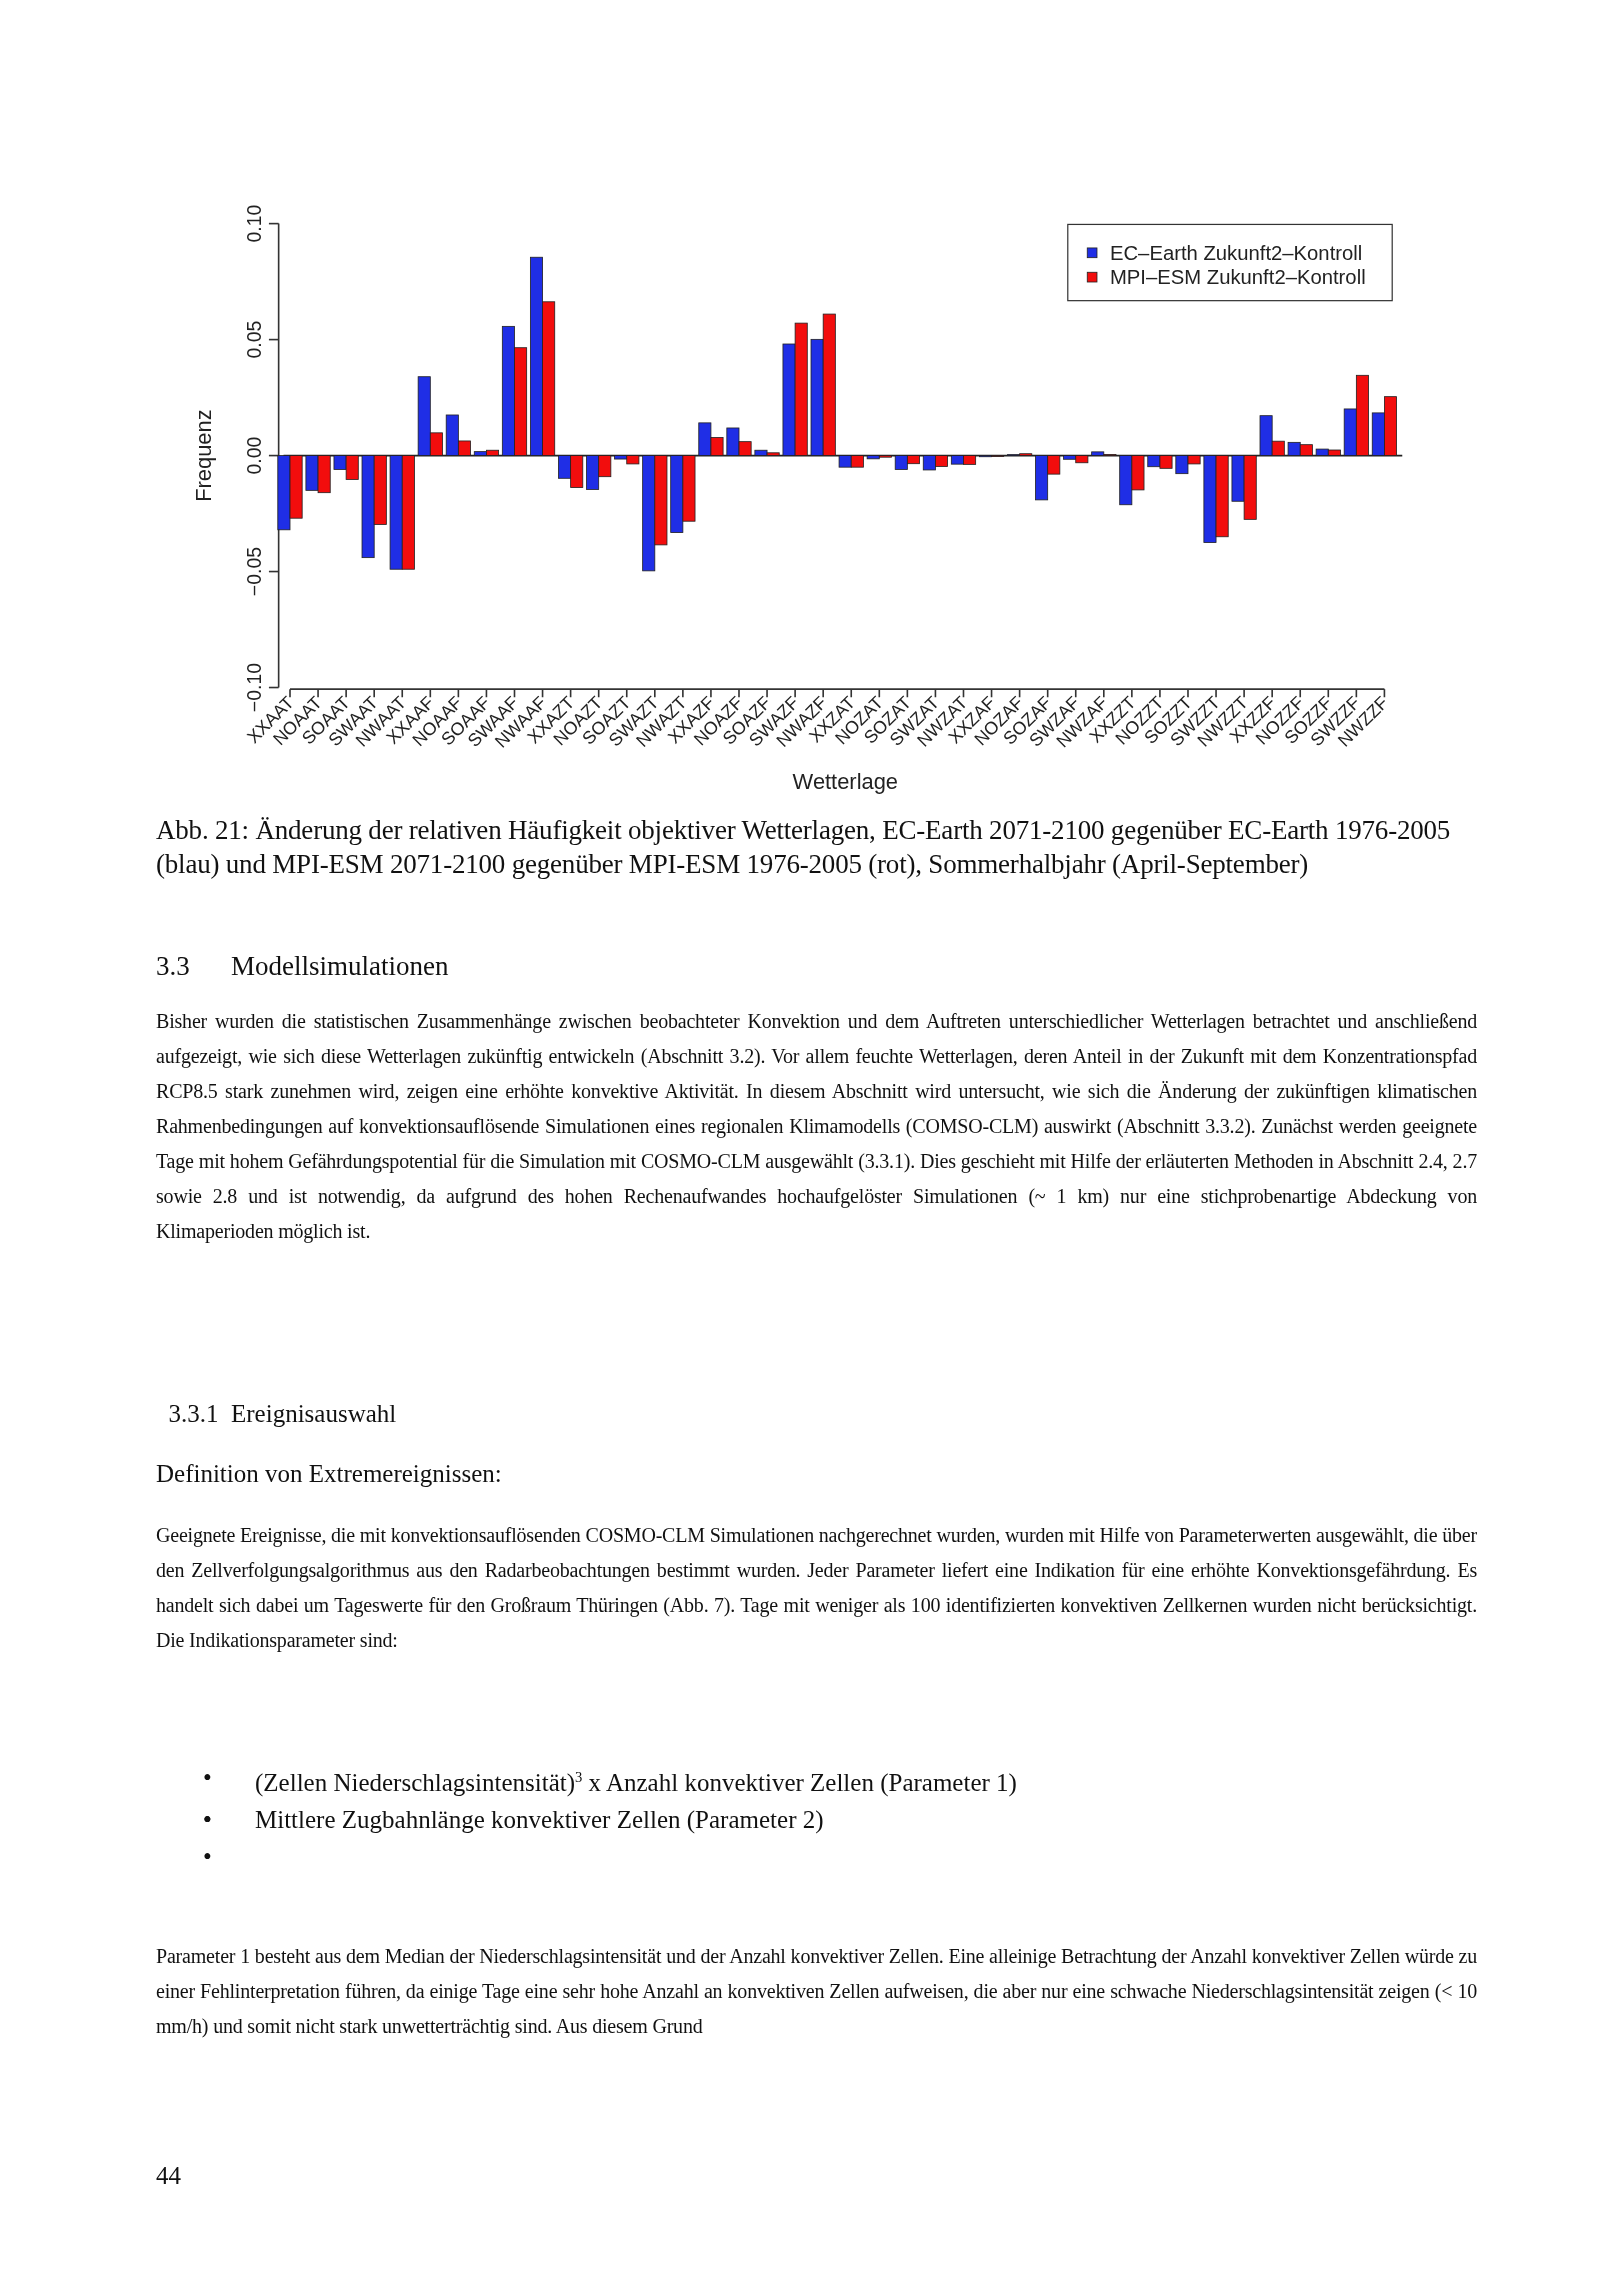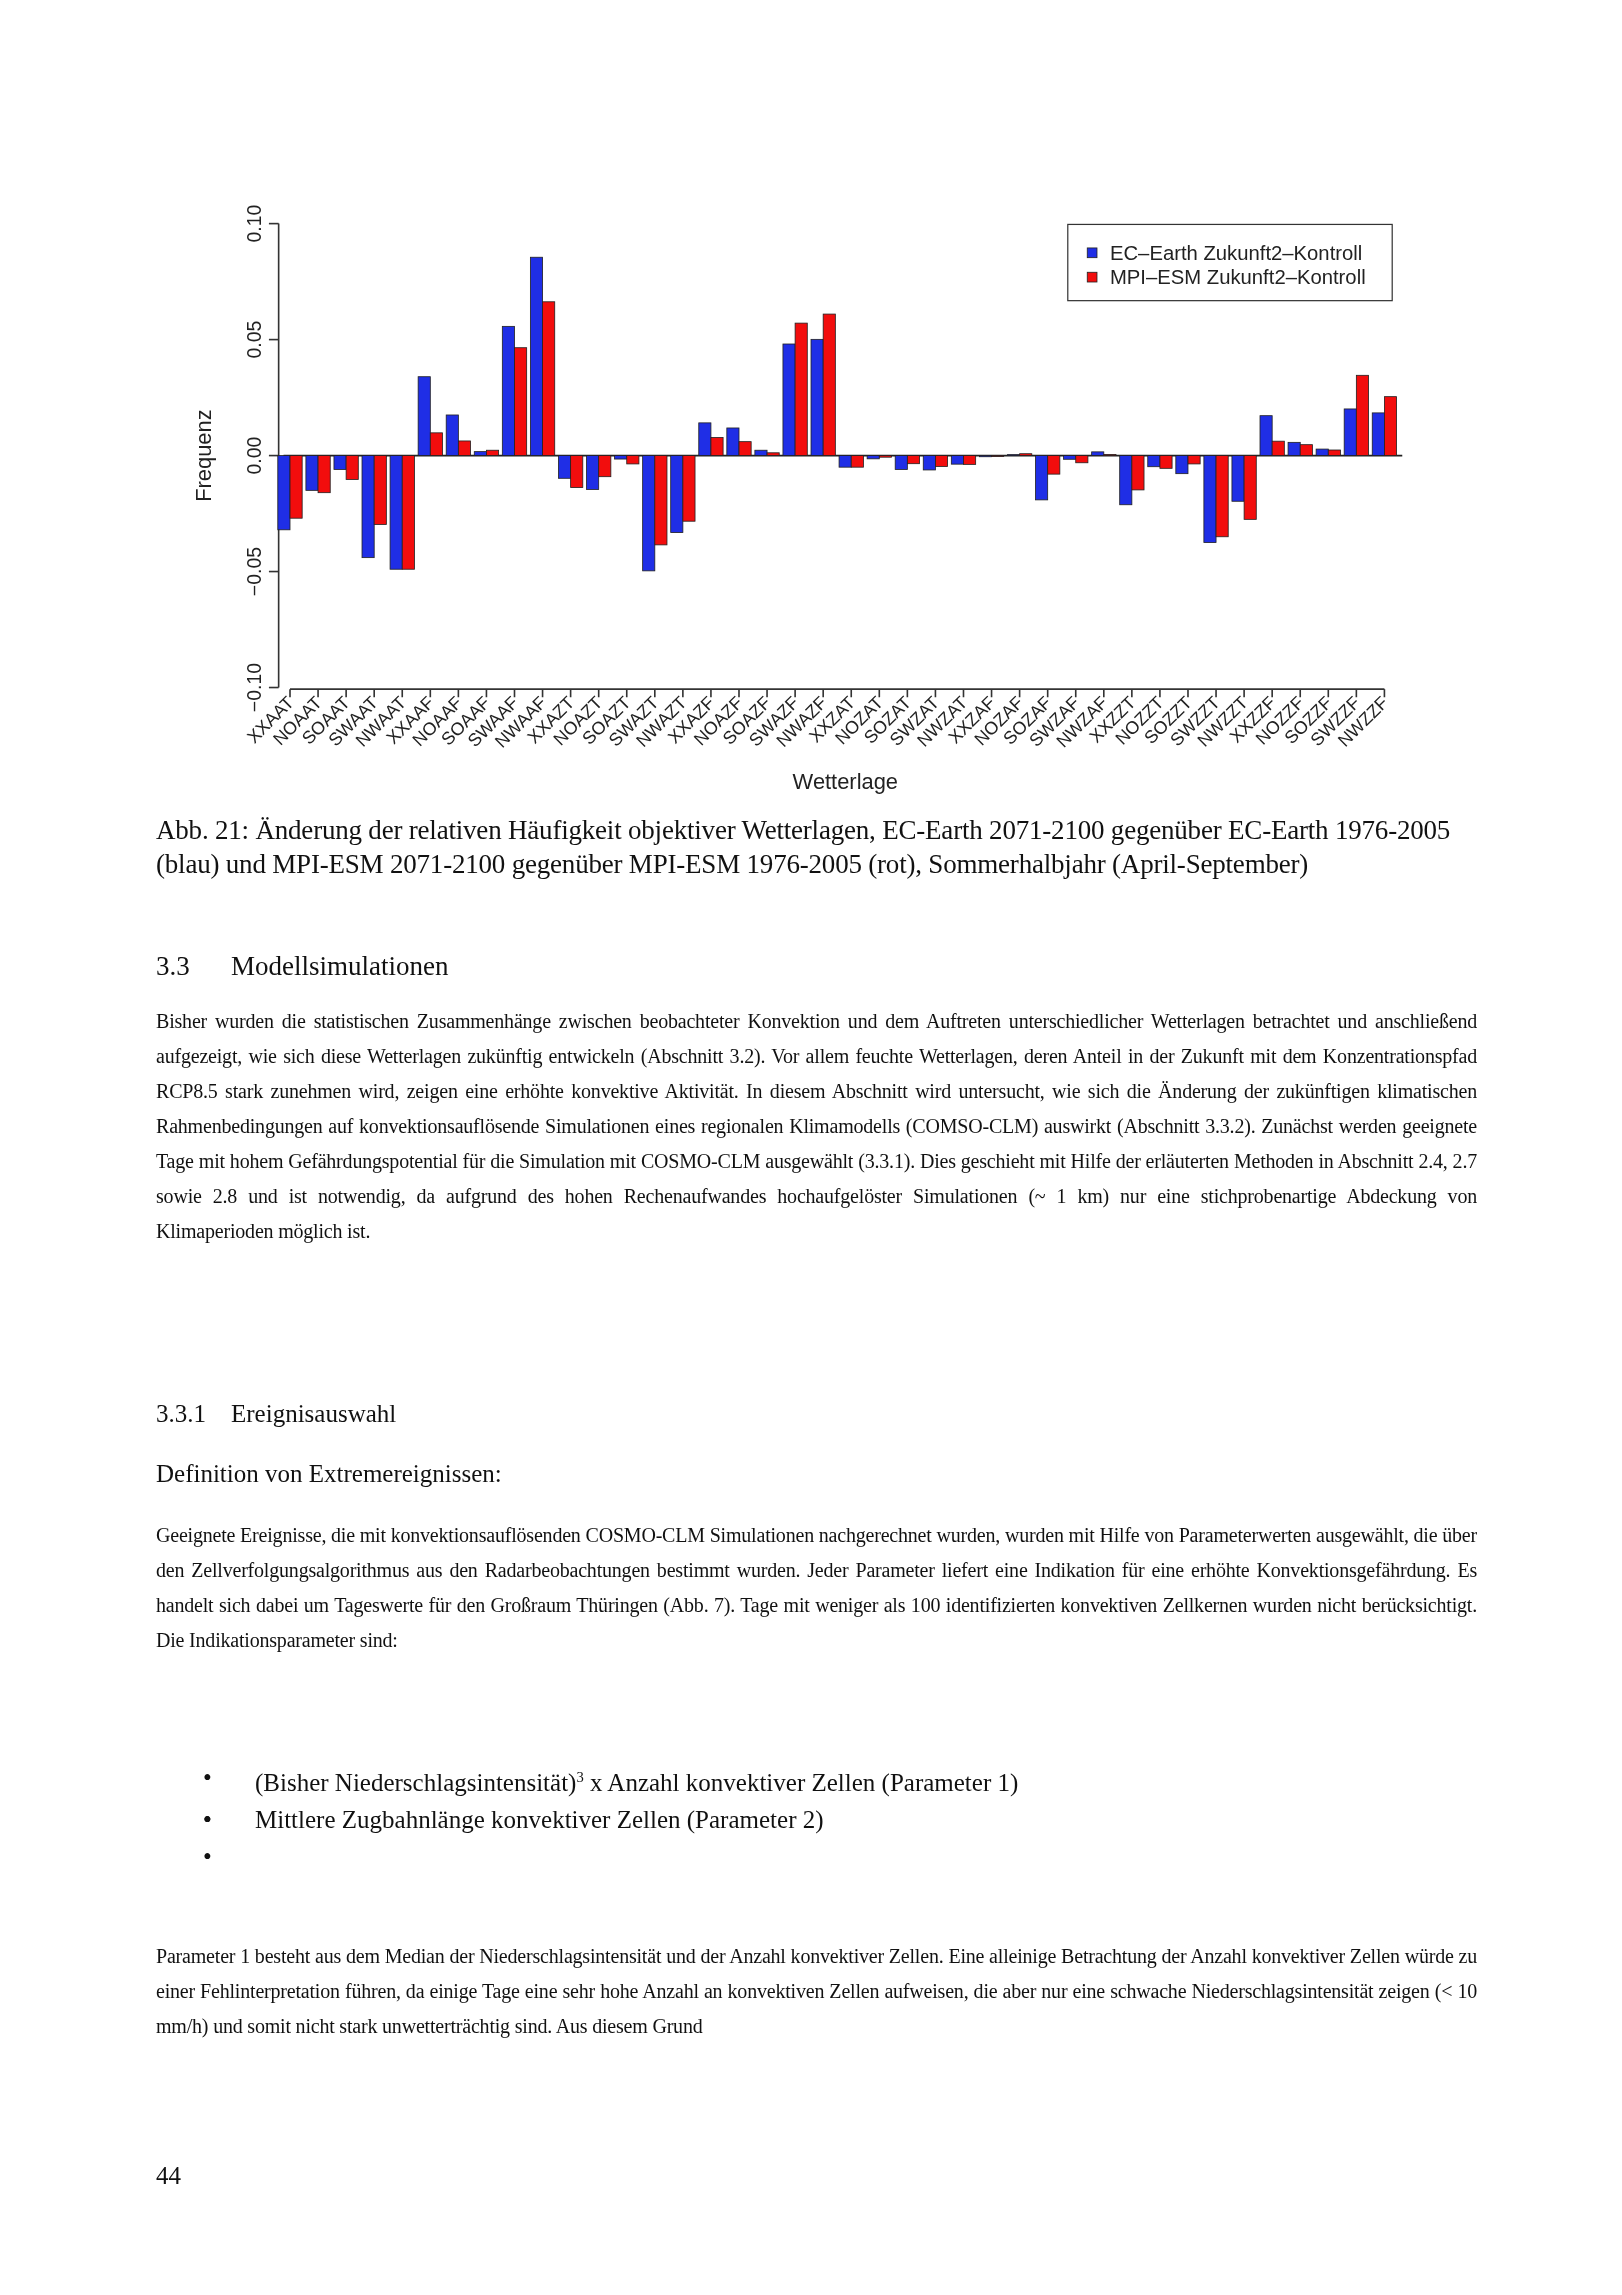--- a/index.html
+++ b/index.html
@@ -3,21 +3,21 @@
 <meta charset="utf-8">
 <style>
   html, body { margin: 0; padding: 0; background: #ffffff; }
   body { width: 1622px; height: 2295px; position: relative; overflow: hidden; font-family: "Liberation Serif", serif; color: #111; }
   #chart { position: absolute; left: 187px; top: 178px; width: 1249px; height: 633px; }
   #chart text { font-family: "Liberation Sans", sans-serif; fill: #222; }
   .caption { position: absolute; left: 156px; top: 813px; width: 1314px; font-size: 27px; line-height: 34px; letter-spacing: -0.2px; }
   .h2 { position: absolute; left: 156px; top: 951px; font-size: 27px; font-weight: normal; }
   .h2 .num { display: inline-block; width: 75px; }
   .para { position: absolute; left: 156px; width: 1321px; font-size: 20px; line-height: 35px; text-align: justify; text-align-last: left; letter-spacing: -0.2px; }
-  .h3 { position: absolute; left: 156px; top: 1400px; font-size: 25px; }
+  .h3 { position: absolute; left: 156px; top: 1400px; font-size: 25px; text-align: center; }
   .h3 .num { display: inline-block; width: 75px; }
   .defn { position: absolute; left: 156px; top: 1460px; font-size: 25px; }
   ul.bullets { position: absolute; left: 156px; top: 1759px; margin: 0; padding: 0; list-style: none; font-size: 25px; line-height: 37px; }
   ul.bullets li { position: relative; padding-left: 99px; }
   ul.bullets li .dot { position: absolute; left: 47px; top: 0; }
   .pagenum { position: absolute; left: 156px; top: 2162px; font-size: 25px; }
 </style>
 </head>
 <body>
 
@@ -222,21 +222,21 @@
 
 <div class="h3">
   <span class="num">3.3.1</span><span>Ereignisauswahl</span>
 </div>
 
 <div class="defn">Definition von Extremereignissen:</div>
 
 <div class="para" style="top:1518px;">Geeignete Ereignisse, die mit konvektionsauflösenden COSMO-CLM Simulationen nachgerechnet wurden, wurden mit Hilfe von Parameterwerten ausgewählt, die über den Zellverfolgungsalgorithmus aus den Radarbeobachtungen bestimmt wurden. Jeder Parameter liefert eine Indikation für eine erhöhte Konvektionsgefährdung. Es handelt sich dabei um Tageswerte für den Großraum Thüringen (Abb. 7). Tage mit weniger als 100 identifizierten konvektiven Zellkernen wurden nicht berücksichtigt. Die Indikationsparameter sind:</div>
 
 <ul class="bullets">
-  <li><span class="dot">•</span><span>(Bisher Niederschlagsintensität)</span><sup style="font-size:14.6px">3</sup><span> x Anzahl konvektiver Zellen (Parameter 1)</span></li>
+  <li><span class="dot">•</span><span>(Zellen Niederschlagsintensität)</span><sup style="font-size:14.6px">3</sup><span> x Anzahl konvektiver Zellen (Parameter 1)</span></li>
   <li><span class="dot">•</span></li>
   <li><span class="dot">•</span><span>Mittlere Zugbahnlänge konvektiver Zellen (Parameter 2)</span></li>
   <li><span class="dot">•</span></li>
 </ul>
 
 <div class="para" style="top:1939px;">Parameter 1 besteht aus dem Median der Niederschlagsintensität und der Anzahl konvektiver Zellen. Eine alleinige Betrachtung der Anzahl konvektiver Zellen würde zu einer Fehlinterpretation führen, da einige Tage eine sehr hohe Anzahl an konvektiven Zellen aufweisen, die aber nur eine schwache Niederschlagsintensität zeigen (&lt; 10 mm/h) und somit nicht stark unwetterträchtig sind. Aus diesem Grund</div>
 
 <div class="pagenum">44</div>
 
 

